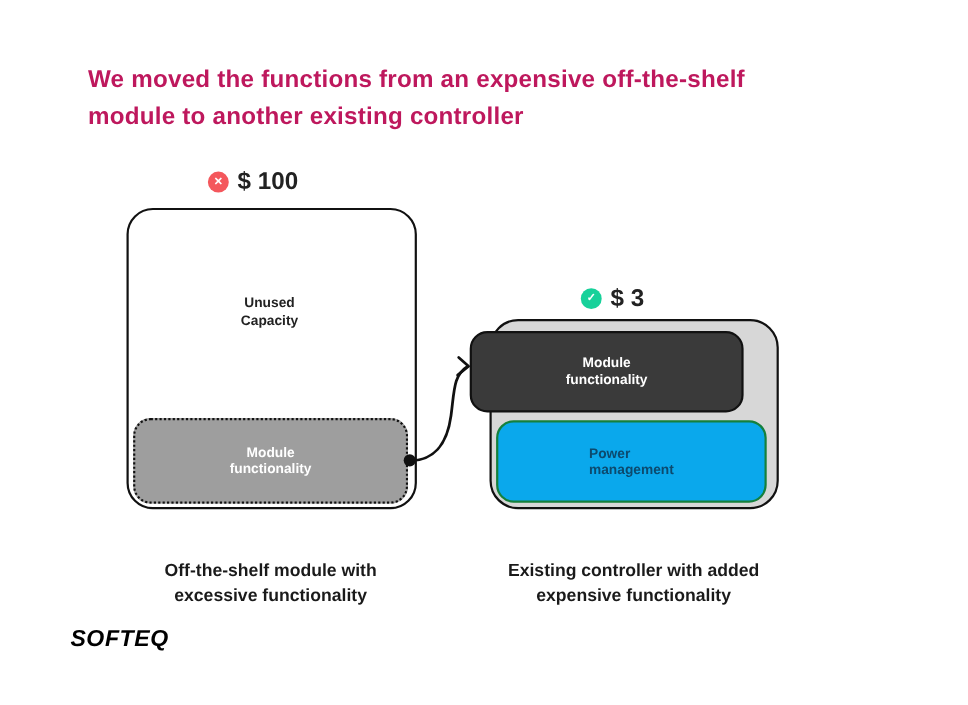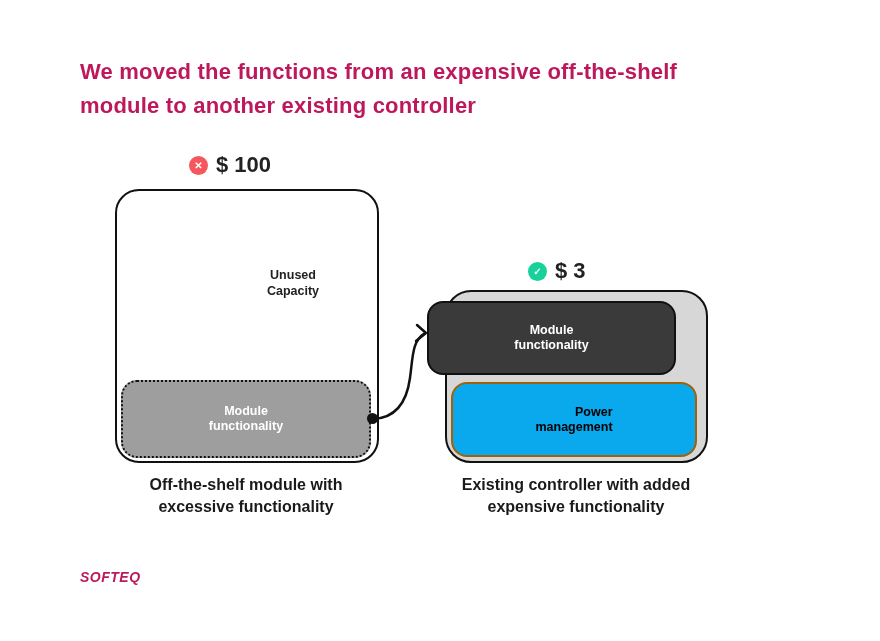--- a/index.html
+++ b/index.html
@@ -59,21 +59,20 @@
   .unused-label {
     position: absolute;
     left: 0; top: 78px;
     width: 100%;
     text-align: center;
     font-size: 12.5px;
     line-height: 16px;
     font-weight: 700;
     color: #222222;
     white-space: pre-line;
-    padding-left: 48px;
   }
   .gray-box {
     position: absolute;
     left: 121px; top: 380px;
     width: 246px; height: 74px;
     background: #9E9E9E;
     border: 2px dotted #111111;
     border-radius: 16px;
     display: flex;
     align-items: center;
@@ -111,60 +110,60 @@
     line-height: 15px;
     font-weight: 700;
     white-space: pre-line;
     z-index: 3;
   }
   .blue-box {
     position: absolute;
     left: 451px; top: 382px;
     width: 242px; height: 71px;
     background: #0AA8EC;
-    border: 2px solid #a16207;
+    border: 2px solid #15803d;
     border-radius: 16px;
     display: flex;
     align-items: center;
     justify-content: center;
-    text-align: right;
-    color: #000000;
+    text-align: left;
+    color: #0c4a6e;
     font-size: 12.5px;
     line-height: 15px;
     font-weight: 700;
     white-space: pre-line;
     z-index: 3;
   }
   .arrow-overlay {
     position: absolute;
     left: 0; top: 0;
     width: 880px; height: 641px;
     pointer-events: none;
     z-index: 4;
   }
   .caption {
     position: absolute;
-    top: 474px;
+    top: 509px;
     text-align: center;
     font-size: 16px;
     line-height: 22px;
     font-weight: 600;
     color: #1a1a1a;
     white-space: pre-line;
   }
   .caption-left { left: 96px; width: 300px; }
   .caption-right { left: 426px; width: 300px; }
   .logo {
     position: absolute;
-    left: 80px; top: 569px;
-    font-size: 14px;
+    left: 64px; top: 569px;
+    font-size: 21px;
     font-weight: 800;
     font-style: italic;
     letter-spacing: 0.5px;
-    color: #be185d;
+    color: #000000;
   }
 </style>
 </head>
 <body>
 
 <div class="canvas">
 
   <h1 class="title">We moved the functions from an expensive off-the-shelf
 module to another existing controller</h1>
 

